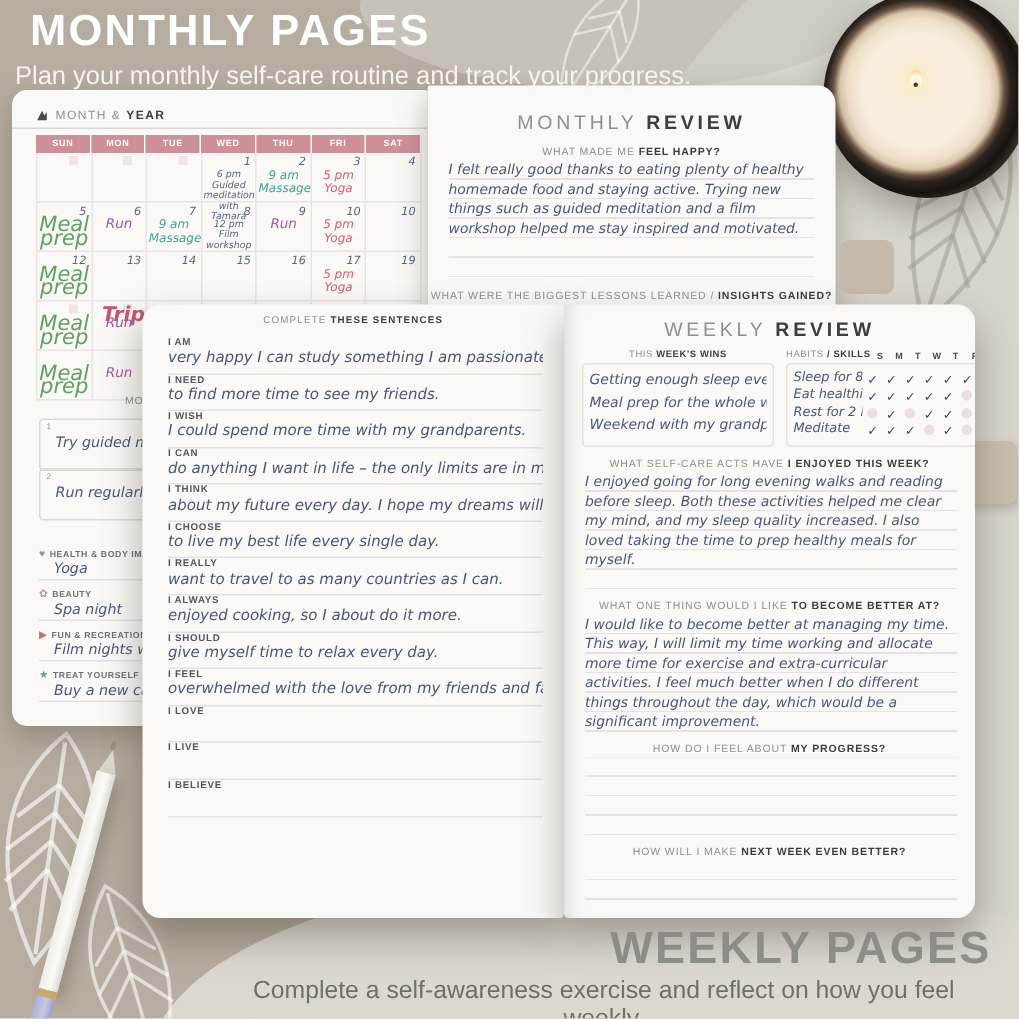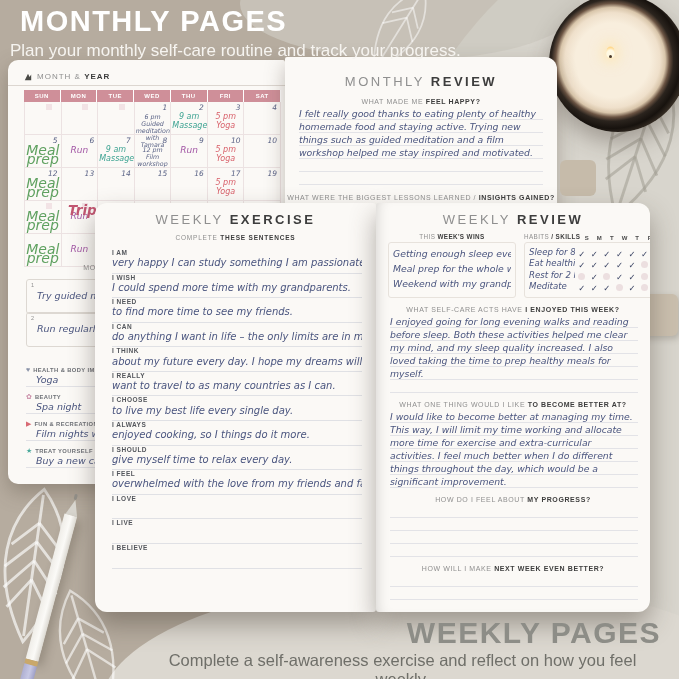--- a/index.html
+++ b/index.html
@@ -351,54 +351,53 @@
   <div class="page m-right">
     <div class="mr-title"><span class="lt">MONTHLY</span> <span class="bd">REVIEW</span></div>
     <div class="qline mr-q"><span class="lt">WHAT MADE ME </span><span class="bd">FEEL HAPPY?</span></div>
     <div class="mr-a hand ruled">I felt really good thanks to eating plenty of healthy homemade food and staying active. Trying new things such as guided meditation and a film workshop helped me stay inspired and motivated.</div>
     <div class="mr-blank ruled"></div>
     <div class="qline mr-q"><span class="lt">WHAT WERE THE BIGGEST LESSONS LEARNED / </span><span class="bd">INSIGHTS GAINED?</span></div>
     <div class="mr-frag hand">I learned to organize my day, my daily schedule, and</div>
   </div>
 
   <div class="page w-left">
-    <div class="we-title"><span class="lt">WEEKLY </span><span class="bd">EXERCISE</span></div>
     <div class="we-sub"><span class="lt">COMPLETE </span><span class="bd">THESE SENTENCES</span></div>
     <div class="prompts" id="prompts">
         <div class="pr-block">
           <div class="pr-label">I AM</div>
           <div class="pr-ans hand">very happy I can study something I am passionate about.</div>
         </div>
         <div class="pr-block">
+          <div class="pr-label">I NEED</div>
+          <div class="pr-ans hand">to find more time to see my friends.</div>
+        </div>
+        <div class="pr-block">
           <div class="pr-label">I WISH</div>
           <div class="pr-ans hand">I could spend more time with my grandparents.</div>
         </div>
         <div class="pr-block">
-          <div class="pr-label">I NEED</div>
-          <div class="pr-ans hand">to find more time to see my friends.</div>
-        </div>
-        <div class="pr-block">
           <div class="pr-label">I CAN</div>
           <div class="pr-ans hand">do anything I want in life – the only limits are in my head.</div>
         </div>
         <div class="pr-block">
           <div class="pr-label">I THINK</div>
           <div class="pr-ans hand">about my future every day. I hope my dreams will come true.</div>
         </div>
         <div class="pr-block">
+          <div class="pr-label">I CHOOSE</div>
+          <div class="pr-ans hand">to live my best life every single day.</div>
+        </div>
+        <div class="pr-block">
           <div class="pr-label">I REALLY</div>
           <div class="pr-ans hand">want to travel to as many countries as I can.</div>
         </div>
         <div class="pr-block">
-          <div class="pr-label">I CHOOSE</div>
-          <div class="pr-ans hand">to live my best life every single day.</div>
-        </div>
-        <div class="pr-block">
           <div class="pr-label">I ALWAYS</div>
-          <div class="pr-ans hand">enjoyed cooking, so I things do it more.</div>
+          <div class="pr-ans hand">enjoyed cooking, so I about do it more.</div>
         </div>
         <div class="pr-block">
           <div class="pr-label">I SHOULD</div>
           <div class="pr-ans hand">give myself time to relax every day.</div>
         </div>
         <div class="pr-block">
           <div class="pr-label">I FEEL</div>
           <div class="pr-ans hand">overwhelmed with the love from my friends and family recently.</div>
         </div>
         <div class="pr-block">

